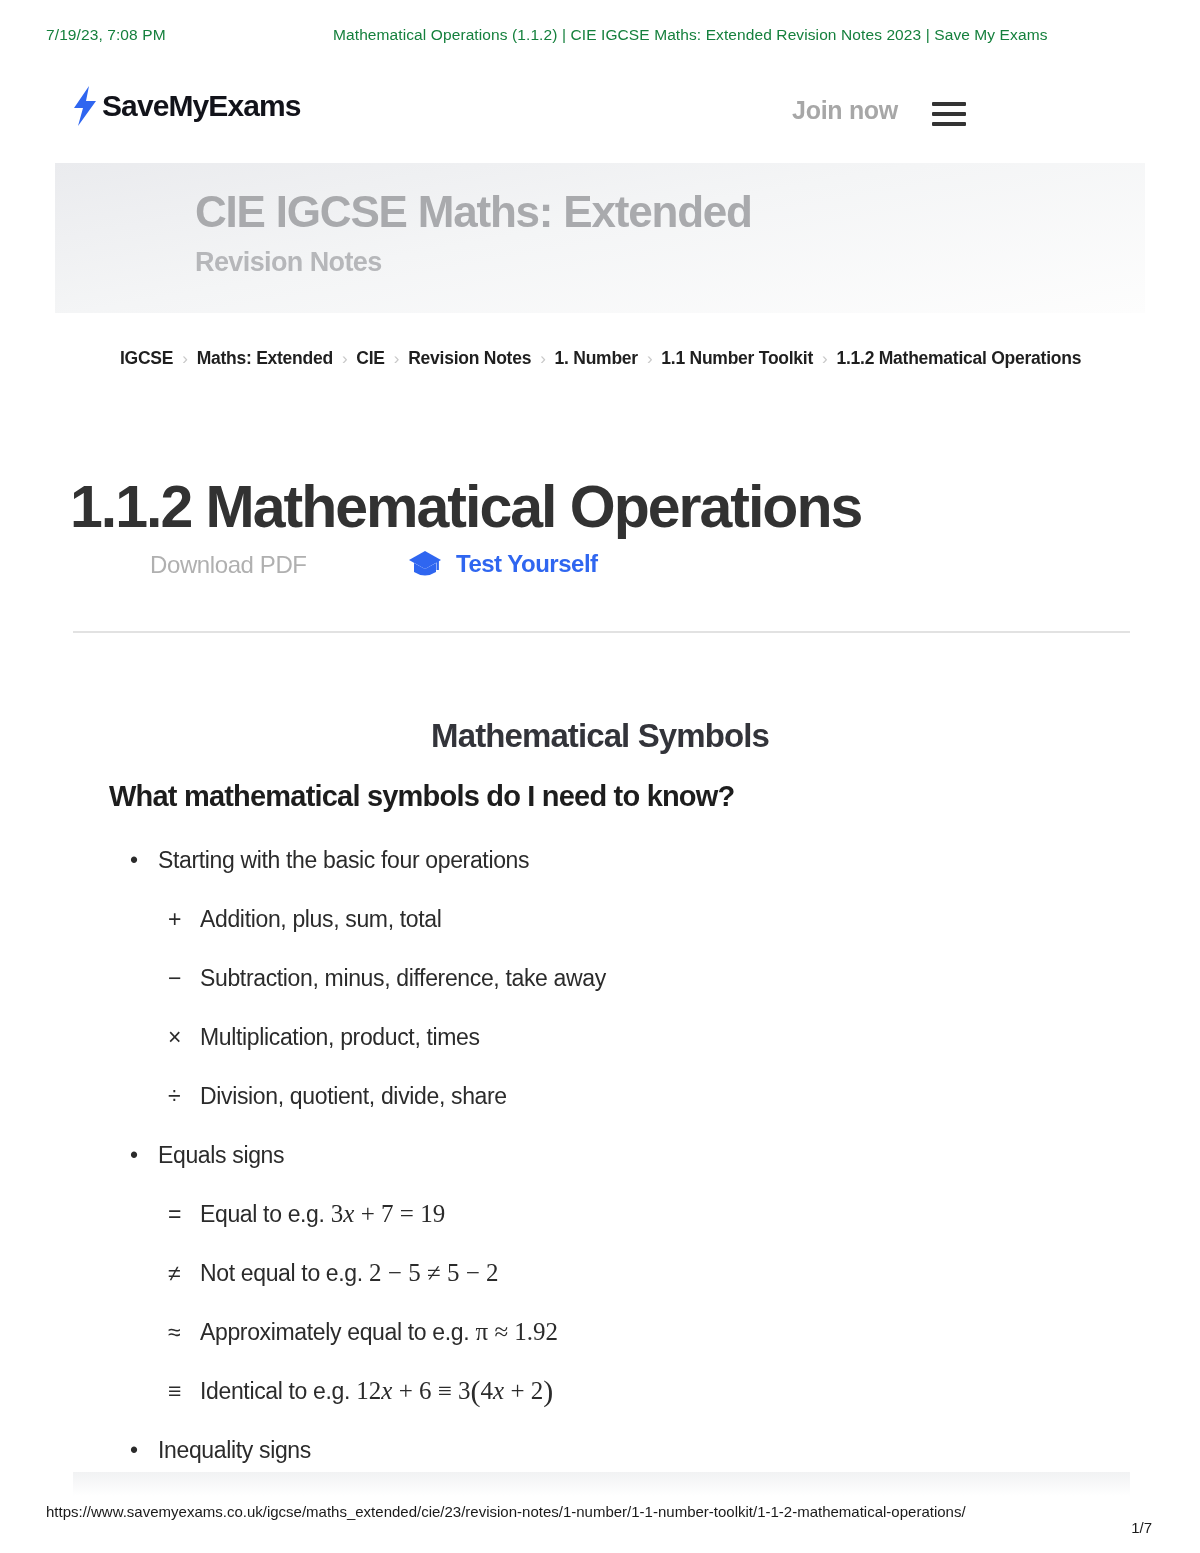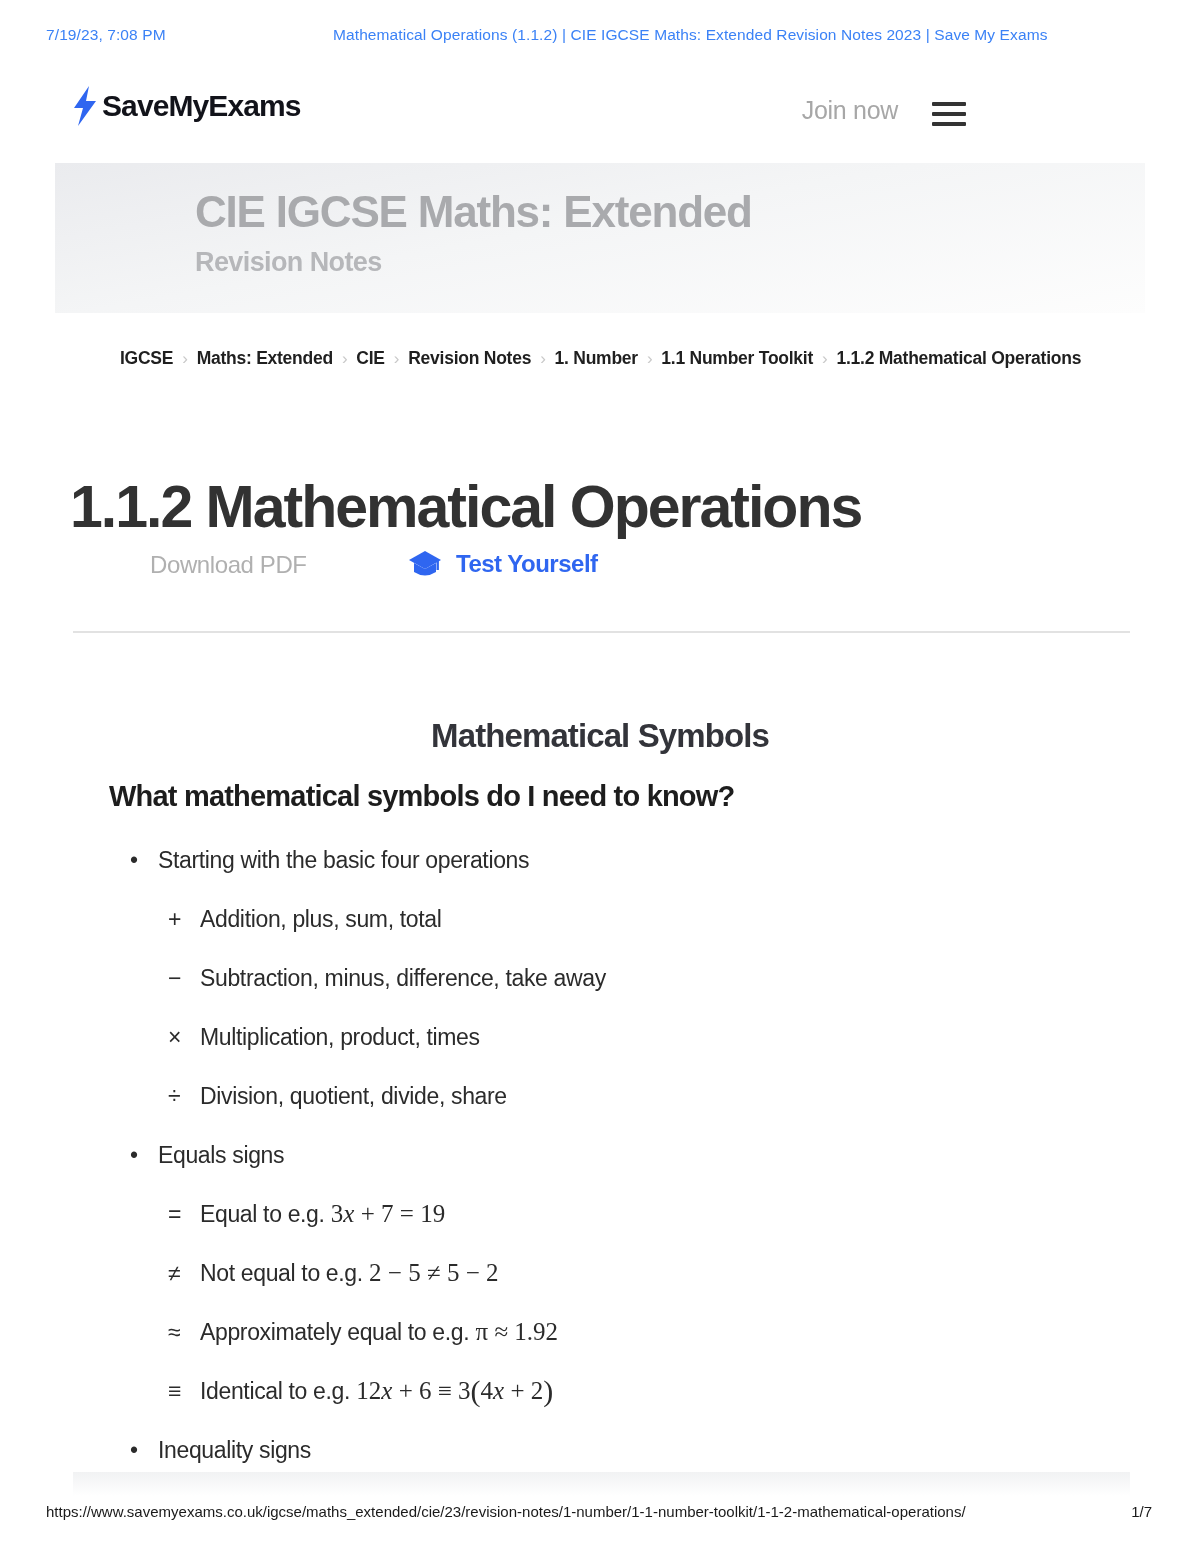--- a/index.html
+++ b/index.html
@@ -17,21 +17,21 @@
   }
 
   
   .print-header {
     position: absolute;
     top: 26px;
     left: 0;
     width: 1200px;
     height: 20px;
     font-size: 15.5px;
-    color: #3b82f6;
+    color: #15803d;
     letter-spacing: 0.1px;
   }
   .print-header .ph-date {
     position: absolute;
     left: 46px;
     top: 0;
     white-space: nowrap;
   }
   .print-header .ph-title {
     position: absolute;
@@ -69,20 +69,21 @@
     line-height: 1;
   }
   .join-now {
     position: absolute;
     right: 130px;
     top: 18px;
     font-size: 25px;
     color: #a7a7a7;
     letter-spacing: -0.3px;
     white-space: nowrap;
+    font-weight: bold;
   }
   .hamburger {
     position: absolute;
     right: 62px;
     top: 24px;
     width: 34px;
     height: 24px;
   }
   .hamburger span {
     display: block;
@@ -299,21 +300,21 @@
   }
   .print-footer .pf-url {
     position: absolute;
     left: 46px;
     top: 0;
     white-space: nowrap;
   }
   .print-footer .pf-page {
     position: absolute;
     right: 48px;
-    top: 0;
+    top: 16px;
     white-space: nowrap;
   }
 </style>
 </head>
 <body>
 
 <div class="print-header">
   <span class="ph-date">7/19/23, 7:08 PM</span>
   <span class="ph-title">Mathematical Operations (1.1.2) | CIE IGCSE Maths: Extended Revision Notes 2023 | Save My Exams</span>
 </div>

